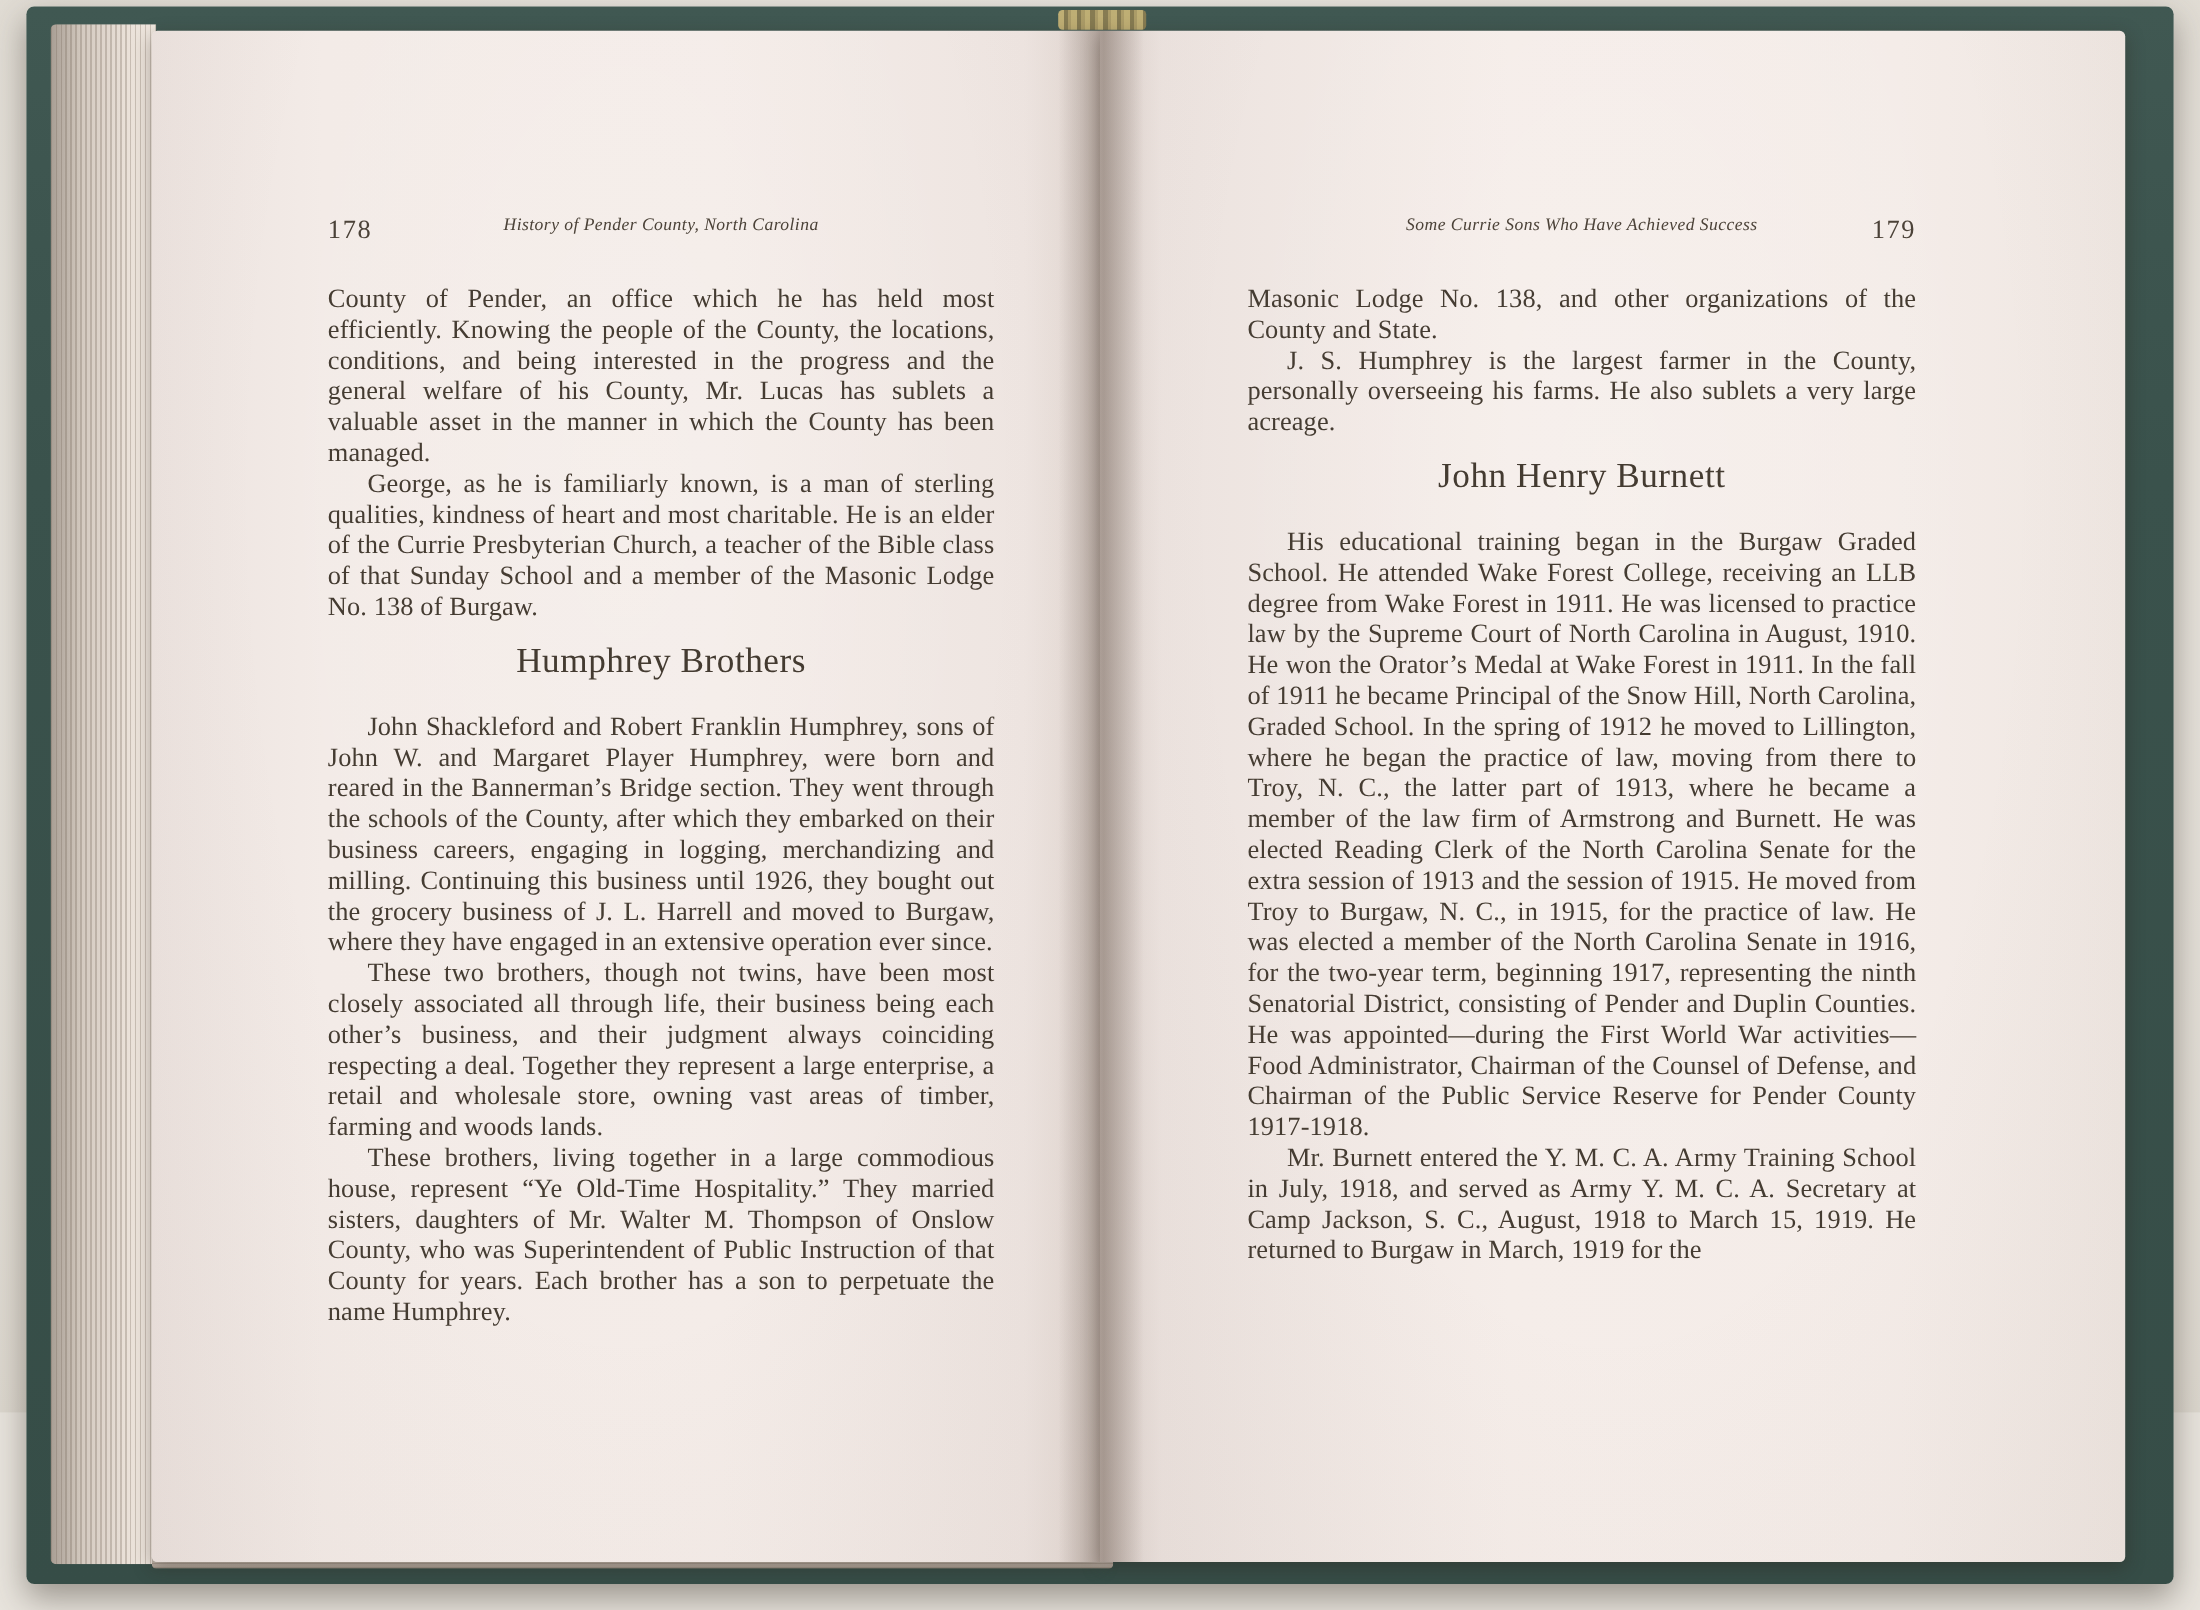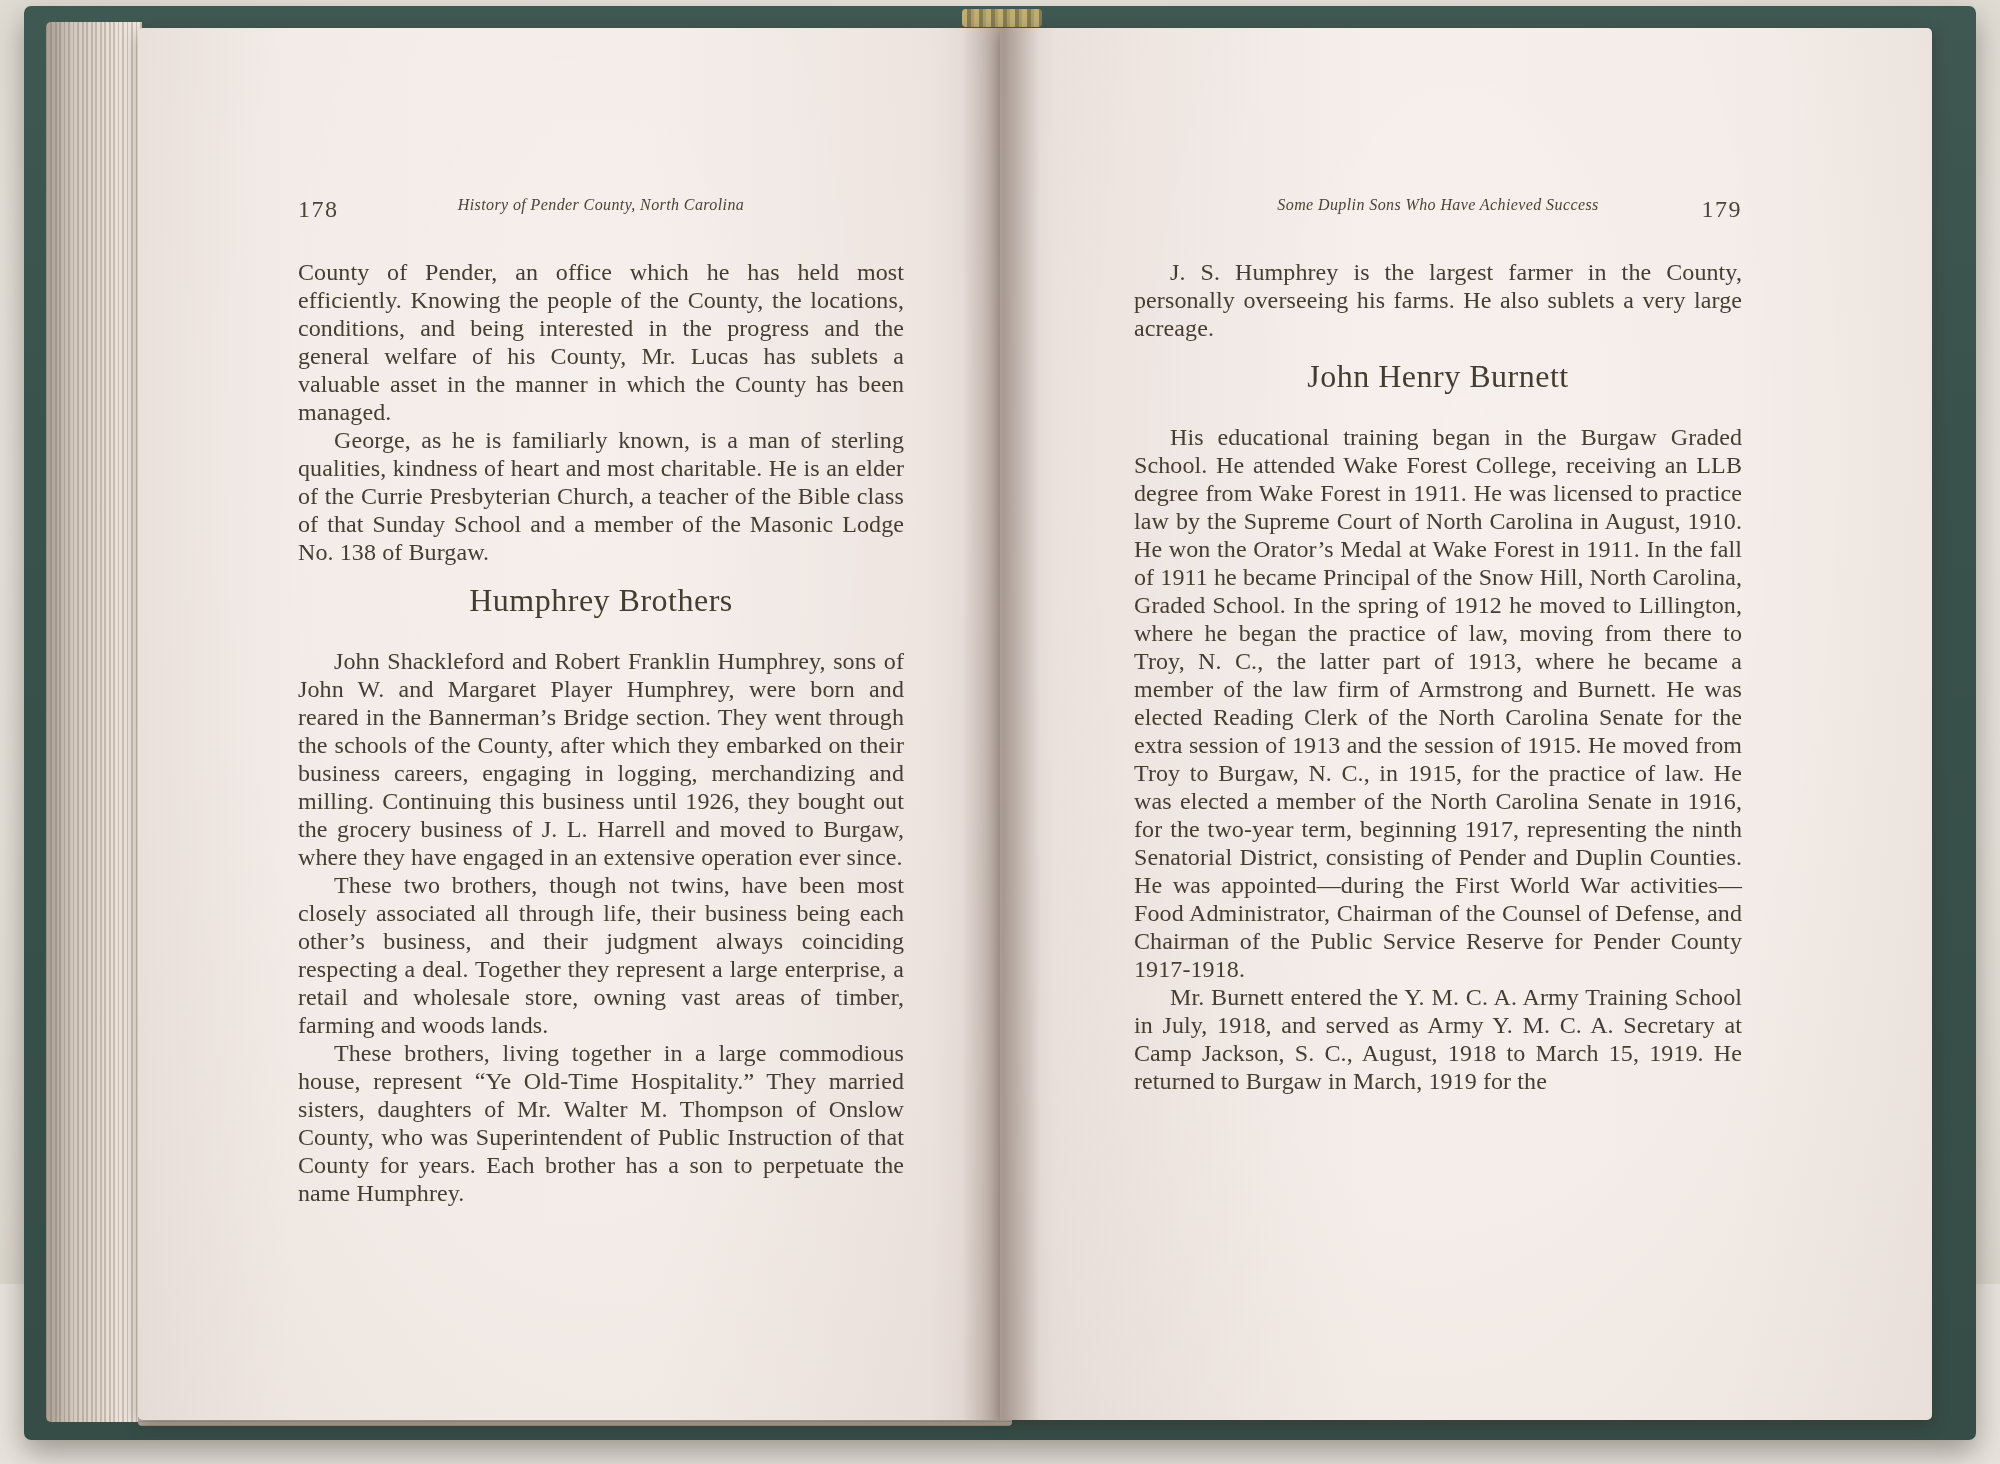--- a/index.html
+++ b/index.html
@@ -148,22 +148,23 @@
         <p class="body-par">These two brothers, though not twins, have been most closely associated all through life, their business being each other’s business, and their judgment always coinciding respecting a deal. Together they represent a large enterprise, a retail and wholesale store, owning vast areas of timber, farming and woods lands.</p>
         <p class="body-par">These brothers, living together in a large commodious house, represent “Ye Old-Time Hospitality.” They married sisters, daughters of Mr. Walter M. Thompson of Onslow County, who was Superintendent of Public Instruction of that County for years. Each brother has a son to perpetuate the name Humphrey.</p>
       </div>
     </div>
 
     <div class="page page-right">
       <div class="paper-grain"></div>
       <div class="page-inner">
         <div class="running-head">
           <span class="pagenum">179</span>
-          <span class="head-title">Some Duplin Sons Who Have Achieved Success</span>
+          <span class="head-title">Some Currie Sons Who Have Achieved Success</span>
         </div>
+        <p class="body-par no-indent">Masonic Lodge No. 138, and other organizations of the County and State.</p>
         <p class="body-par">J. S. Humphrey is the largest farmer in the County, personally overseeing his farms. He also sublets a very large acreage.</p>
         <h2 class="section-heading">John Henry Burnett</h2>
         <p class="body-par">His educational training began in the Burgaw Graded School. He attended Wake Forest College, receiving an LLB degree from Wake Forest in 1911. He was licensed to practice law by the Supreme Court of North Carolina in August, 1910. He won the Orator’s Medal at Wake Forest in 1911. In the fall of 1911 he became Principal of the Snow Hill, North Carolina, Graded School. In the spring of 1912 he moved to Lillington, where he began the practice of law, moving from there to Troy, N. C., the latter part of 1913, where he became a member of the law firm of Armstrong and Burnett. He was elected Reading Clerk of the North Carolina Senate for the extra session of 1913 and the session of 1915. He moved from Troy to Burgaw, N. C., in 1915, for the practice of law. He was elected a member of the North Carolina Senate in 1916, for the two-year term, beginning 1917, representing the ninth Senatorial District, consisting of Pender and Duplin Counties. He was appointed—during the First World War activities—Food Administrator, Chairman of the Counsel of Defense, and Chairman of the Public Service Reserve for Pender County 1917-1918.</p>
         <p class="body-par">Mr. Burnett entered the Y. M. C. A. Army Training School in July, 1918, and served as Army Y. M. C. A. Secretary at Camp Jackson, S. C., August, 1918 to March 15, 1919. He returned to Burgaw in March, 1919 for the</p>
       </div>
     </div>
 
     <div class="gutter-shadow"></div>
 
   </div>

